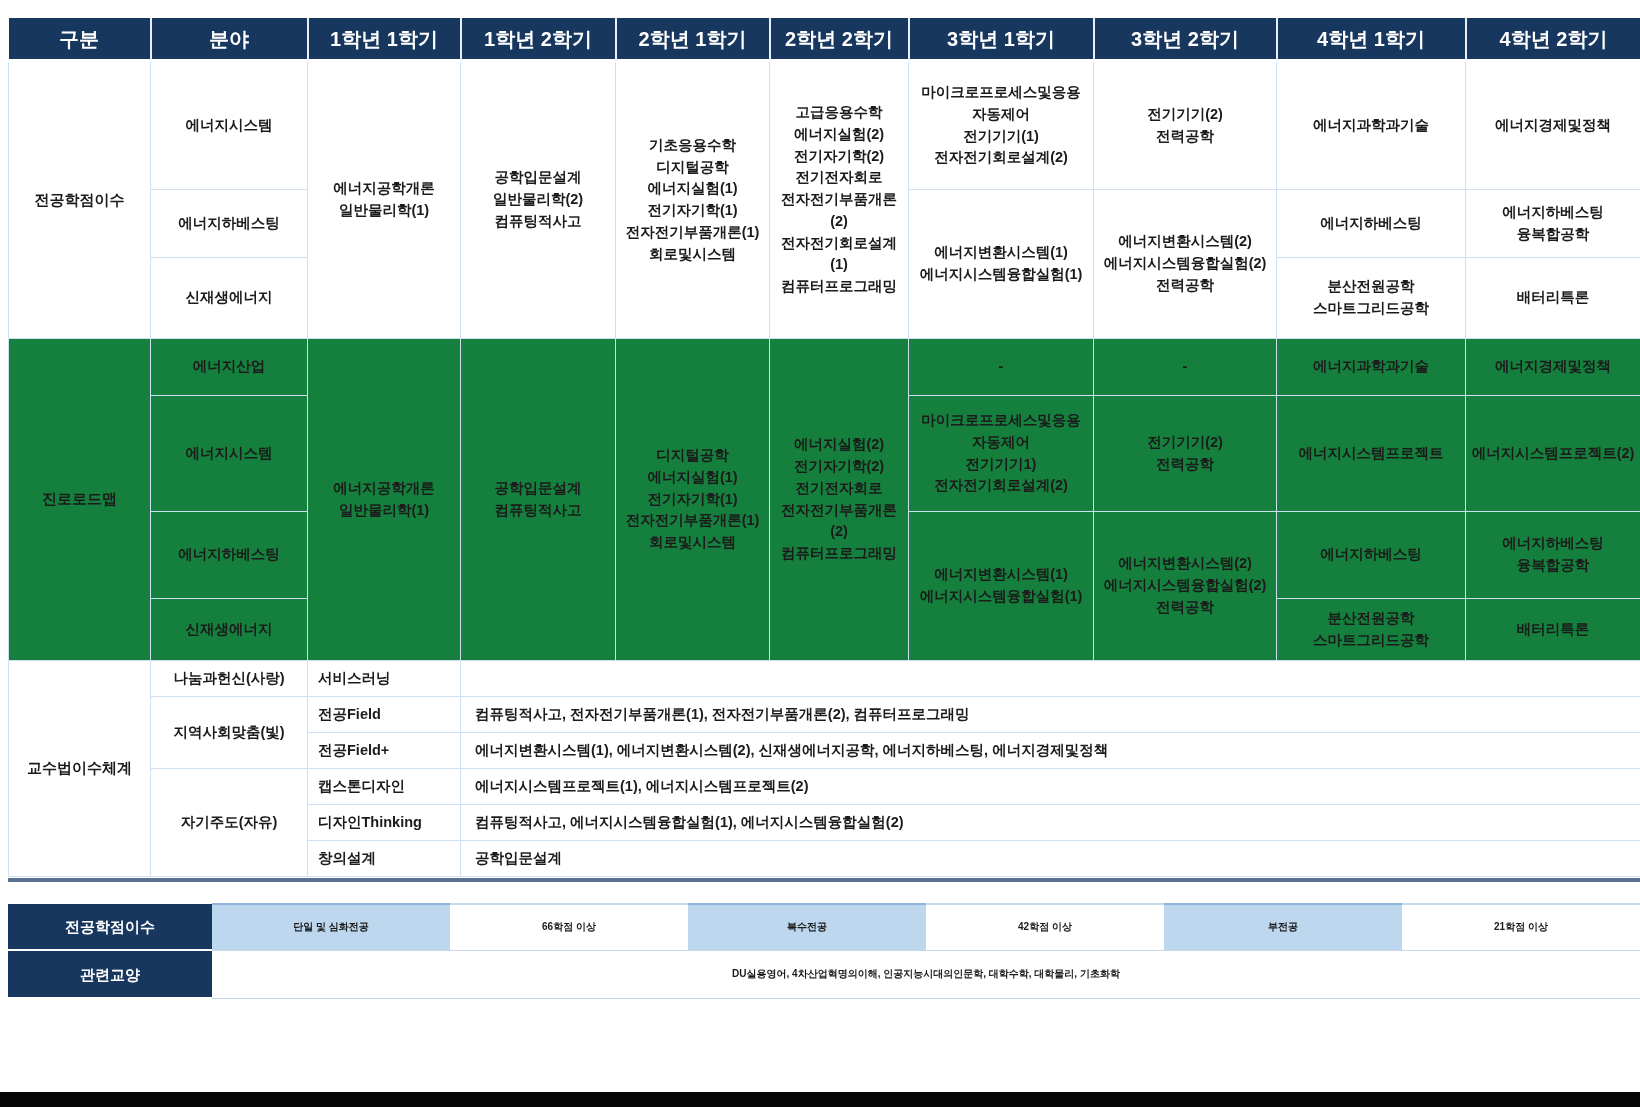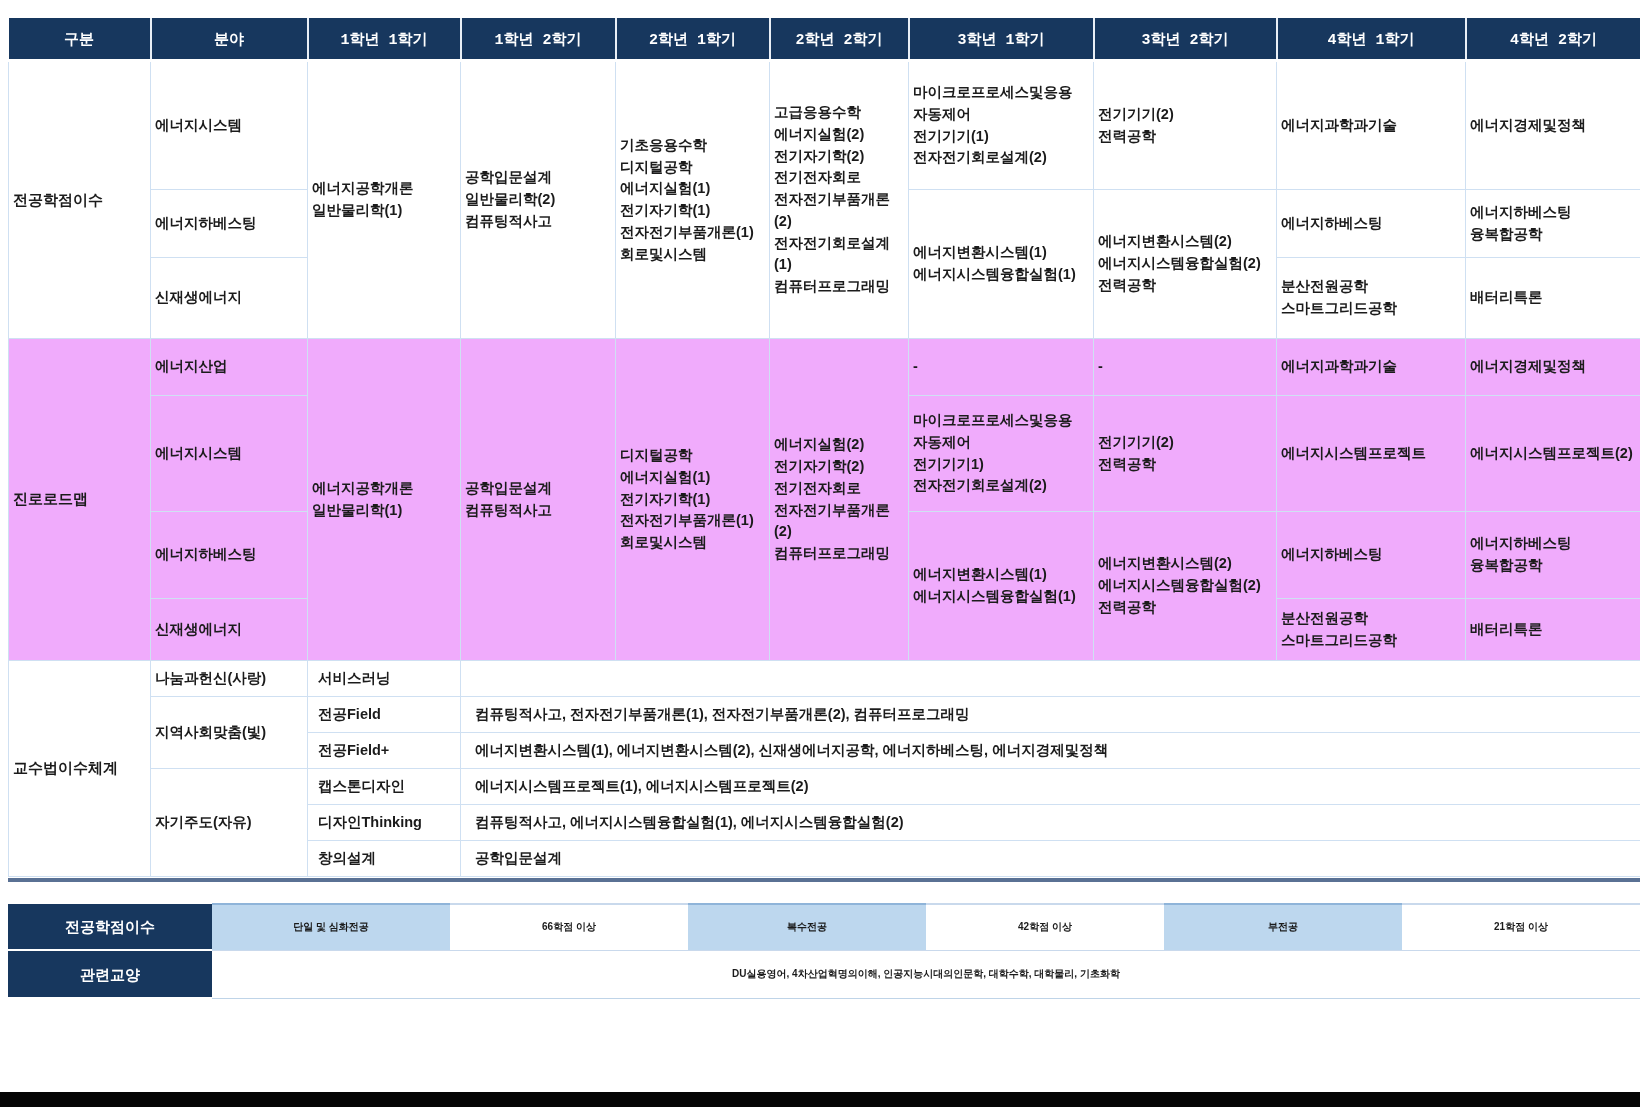--- a/index.html
+++ b/index.html
@@ -5,31 +5,31 @@
   * { box-sizing: border-box; }
   html,body { margin:0; padding:0; background:#ffffff; }
   body { width:1640px; height:1107px; font-family:"Liberation Sans","DejaVu Sans",sans-serif; }
   .page { position:relative; width:1640px; height:1107px; overflow:hidden; background:#fff; }
 
   table { border-collapse:collapse; table-layout:fixed; }
 
   
   .main { position:absolute; left:8px; top:18px; width:1632px; }
   .main th {
-    background:#17375E; color:#ffffff; font-weight:700; font-size:15px;
+    background:#17375E; color:#ffffff; font-weight:700; font-size:20px;
     border-right:2px solid #e9eff6; border-bottom:3px solid #ffffff;
-    border-top:1px solid #17375E; padding:0 2px;font-family:Liberation Mono, monospace;
+    border-top:1px solid #17375E; padding:0 2px;
   }
   .main th:last-child { border-right:none; }
   .main td {
-    border:1px solid #cfe0f2; padding:3px 4px; vertical-align:middle;
+    border:1px solid #cfe0f2; padding:3px 4px; text-align:center; vertical-align:middle;
     font-weight:700; font-size:14.5px; color:#1b1b1b; white-space:pre-line; line-height:1.5;
   }
   .main td.title { font-size:15px; }
-  tr.sec-b td { background:#f0abfc; }
+  tr.sec-b td { background:#15803d; }
   .main td.c-label { text-align:left; padding-left:10px; }
   .main td.c-content { text-align:left; padding-left:14px; }
 
   
   .divider { position:absolute; left:8px; top:878px; width:1632px; height:4px; background:#5a7194; }
 
   
   .band { position:absolute; left:8px; top:903px; width:1632px; }
   .band td { font-weight:700; font-size:10px; text-align:center; vertical-align:middle; color:#1b1b1b; white-space:pre-line; line-height:1.4; }
   .band td.label { background:#17375E; color:#ffffff; border-bottom:2px solid #ffffff; font-size:15px; }

